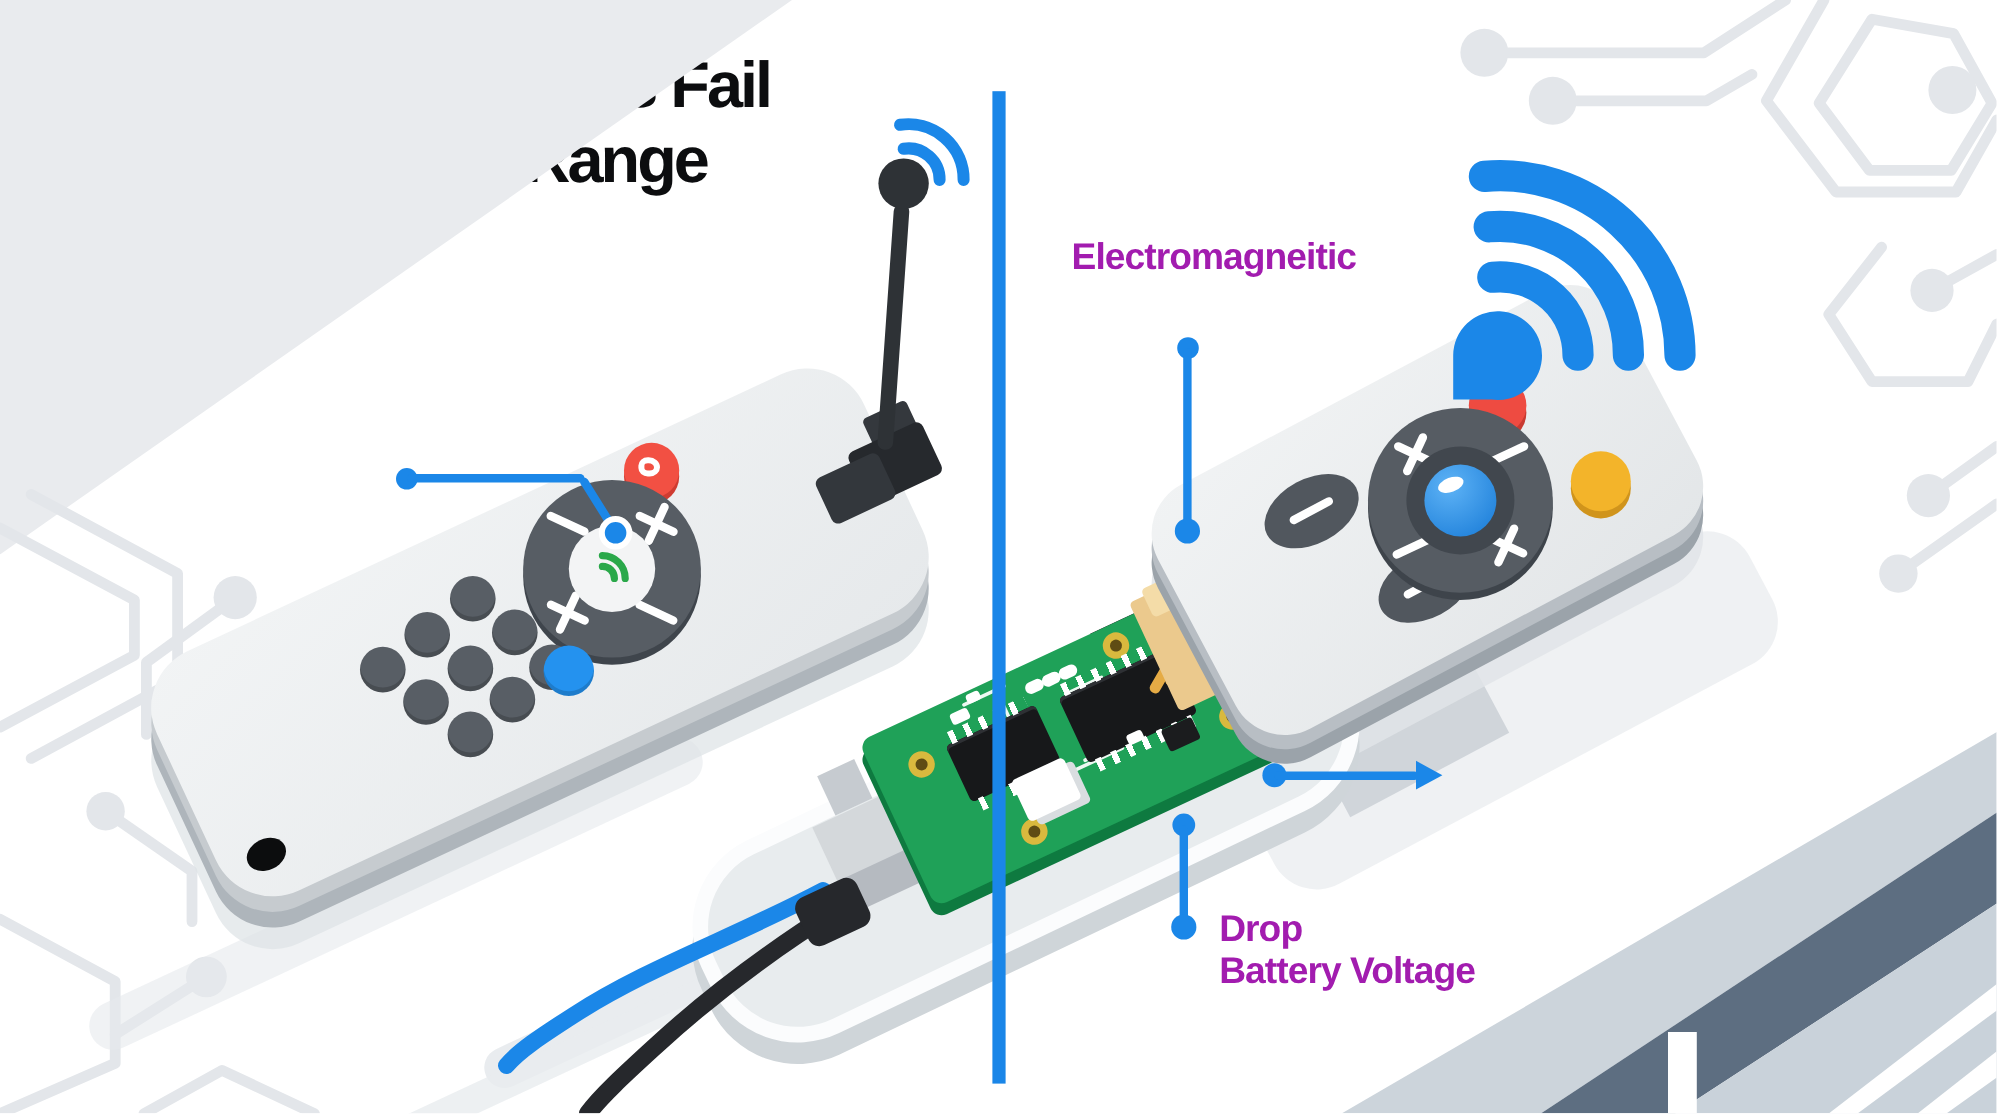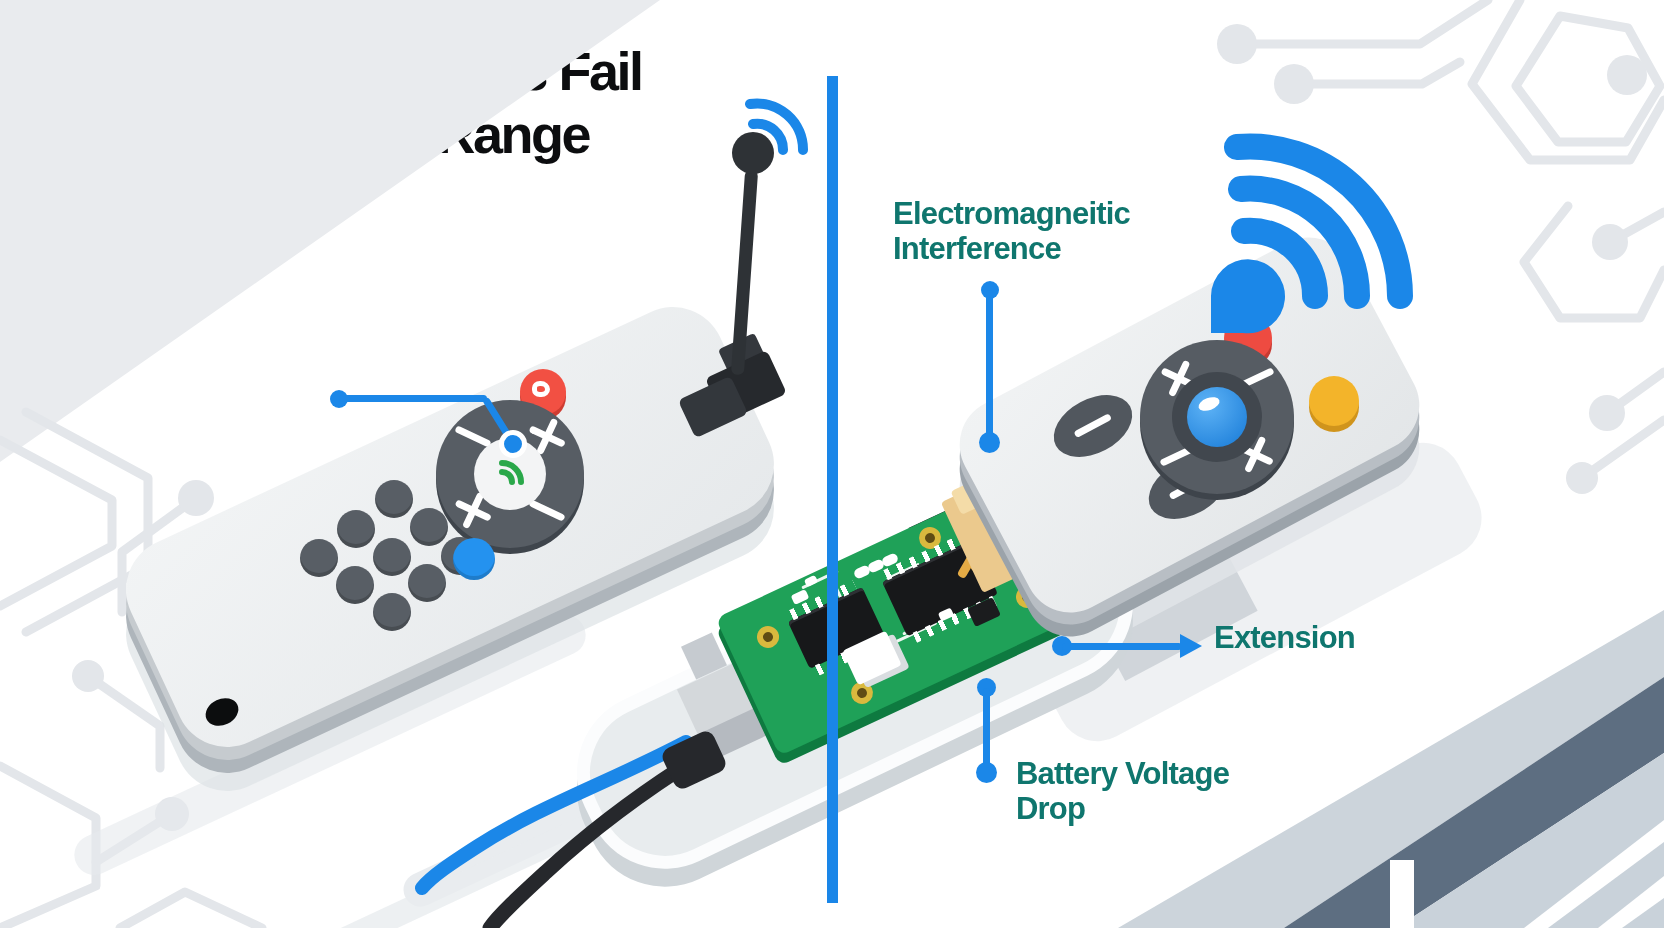--- a/index.html
+++ b/index.html
@@ -2,21 +2,21 @@
 <html><head>
 <meta charset="utf-8">
 <style>
   html,body{margin:0;padding:0;background:#fff;}
   .stage{position:relative;width:1664px;height:928px;overflow:hidden;background:#ffffff;
          font-family:"Liberation Sans", sans-serif;}
   .abs{position:absolute;}
   
   .title{position:absolute;left:57px;top:40px;font-size:54px;font-weight:bold;color:#0c0d0f;
          letter-spacing:-2.5px;line-height:1.16;white-space:nowrap;}
-  .label{position:absolute;font-size:31px;font-weight:bold;color:#0f766e;letter-spacing:-0.8px;
+  .label{position:absolute;font-size:31px;font-weight:bold;color:#a21caf;letter-spacing:-0.8px;
          line-height:1.14;white-space:nowrap;z-index:40;}
   
   .lead{position:absolute;background:#1b87e8;z-index:38;}
   .ldot{position:absolute;background:#1b87e8;border-radius:50%;z-index:38;}
   
   .rr{position:absolute;}
   
   .kb{position:absolute;background:#585e65;border-radius:50%;
       box-shadow:inset 0 -4px 0 rgba(0,0,0,.18);}
   
@@ -275,23 +275,21 @@
   <div class="lead" style="left:983px;top:688px;width:7px;height:84px;border-radius:4px;"></div>
   <div class="ldot" style="left:976px;top:762px;width:21px;height:21px;"></div>
 
   <div class="title">
     <div>Why Remote Signals Fail</div>
     <div>&amp; How to Boost Range</div>
   </div>
 
   <div class="label" style="left:893px;top:196px;">
     <div>Electromagneitic</div>
-    <div>Interference</div>
   </div>
   <div class="label" style="left:1204px;top:620px;">
-    <div style="margin-left:10px;">Extension</div>
   </div>
   <div class="label" style="left:1016px;top:756px;">
+    <div>Drop</div>
     <div>Battery Voltage</div>
-    <div>Drop</div>
   </div>
 
 </div>
 
 </body></html>

